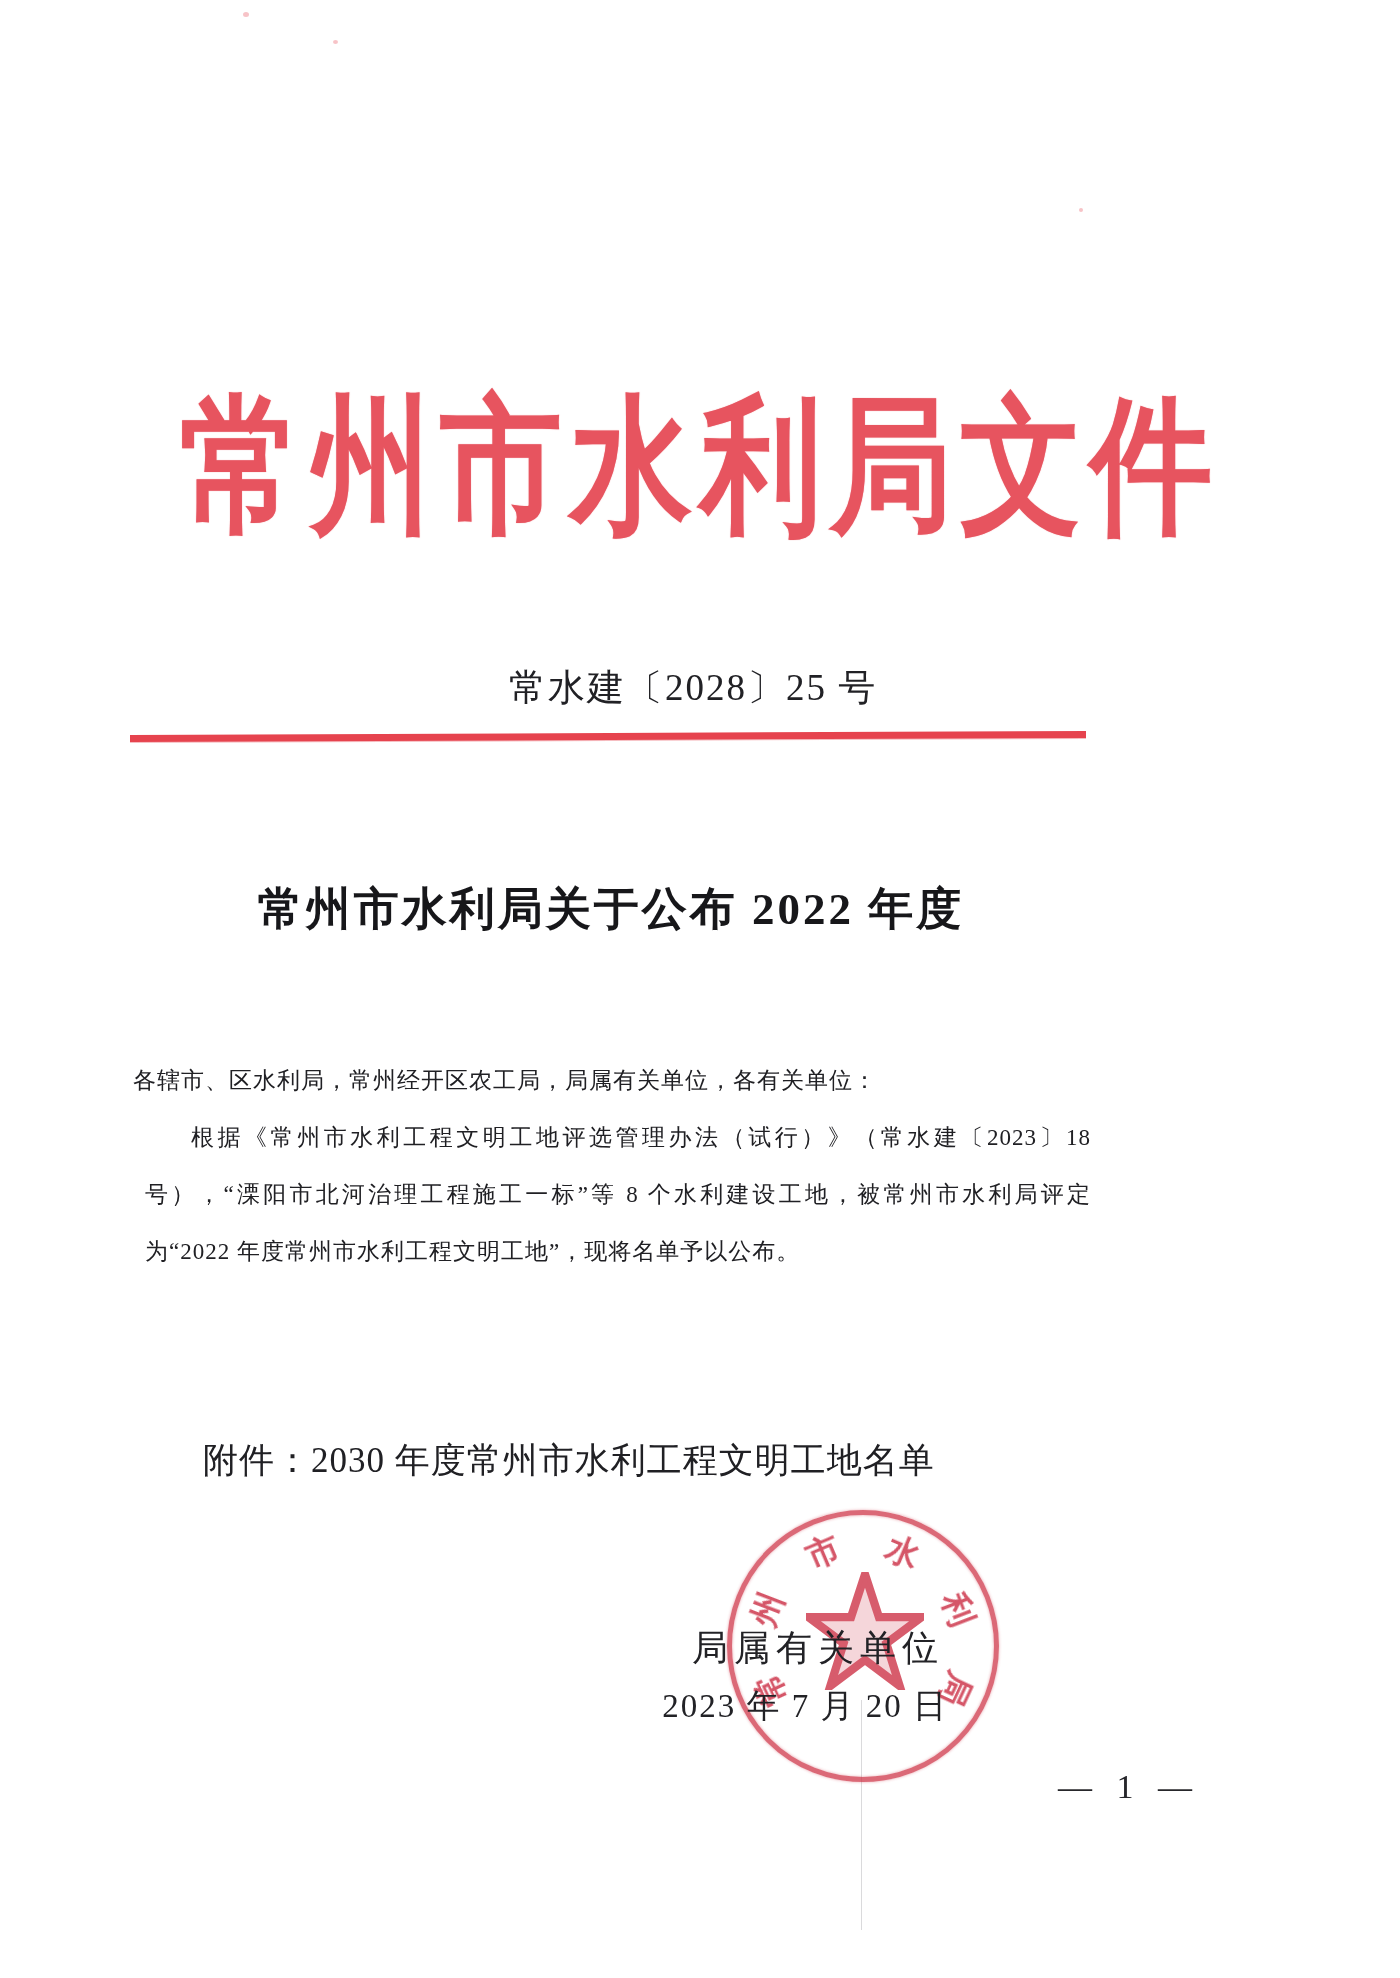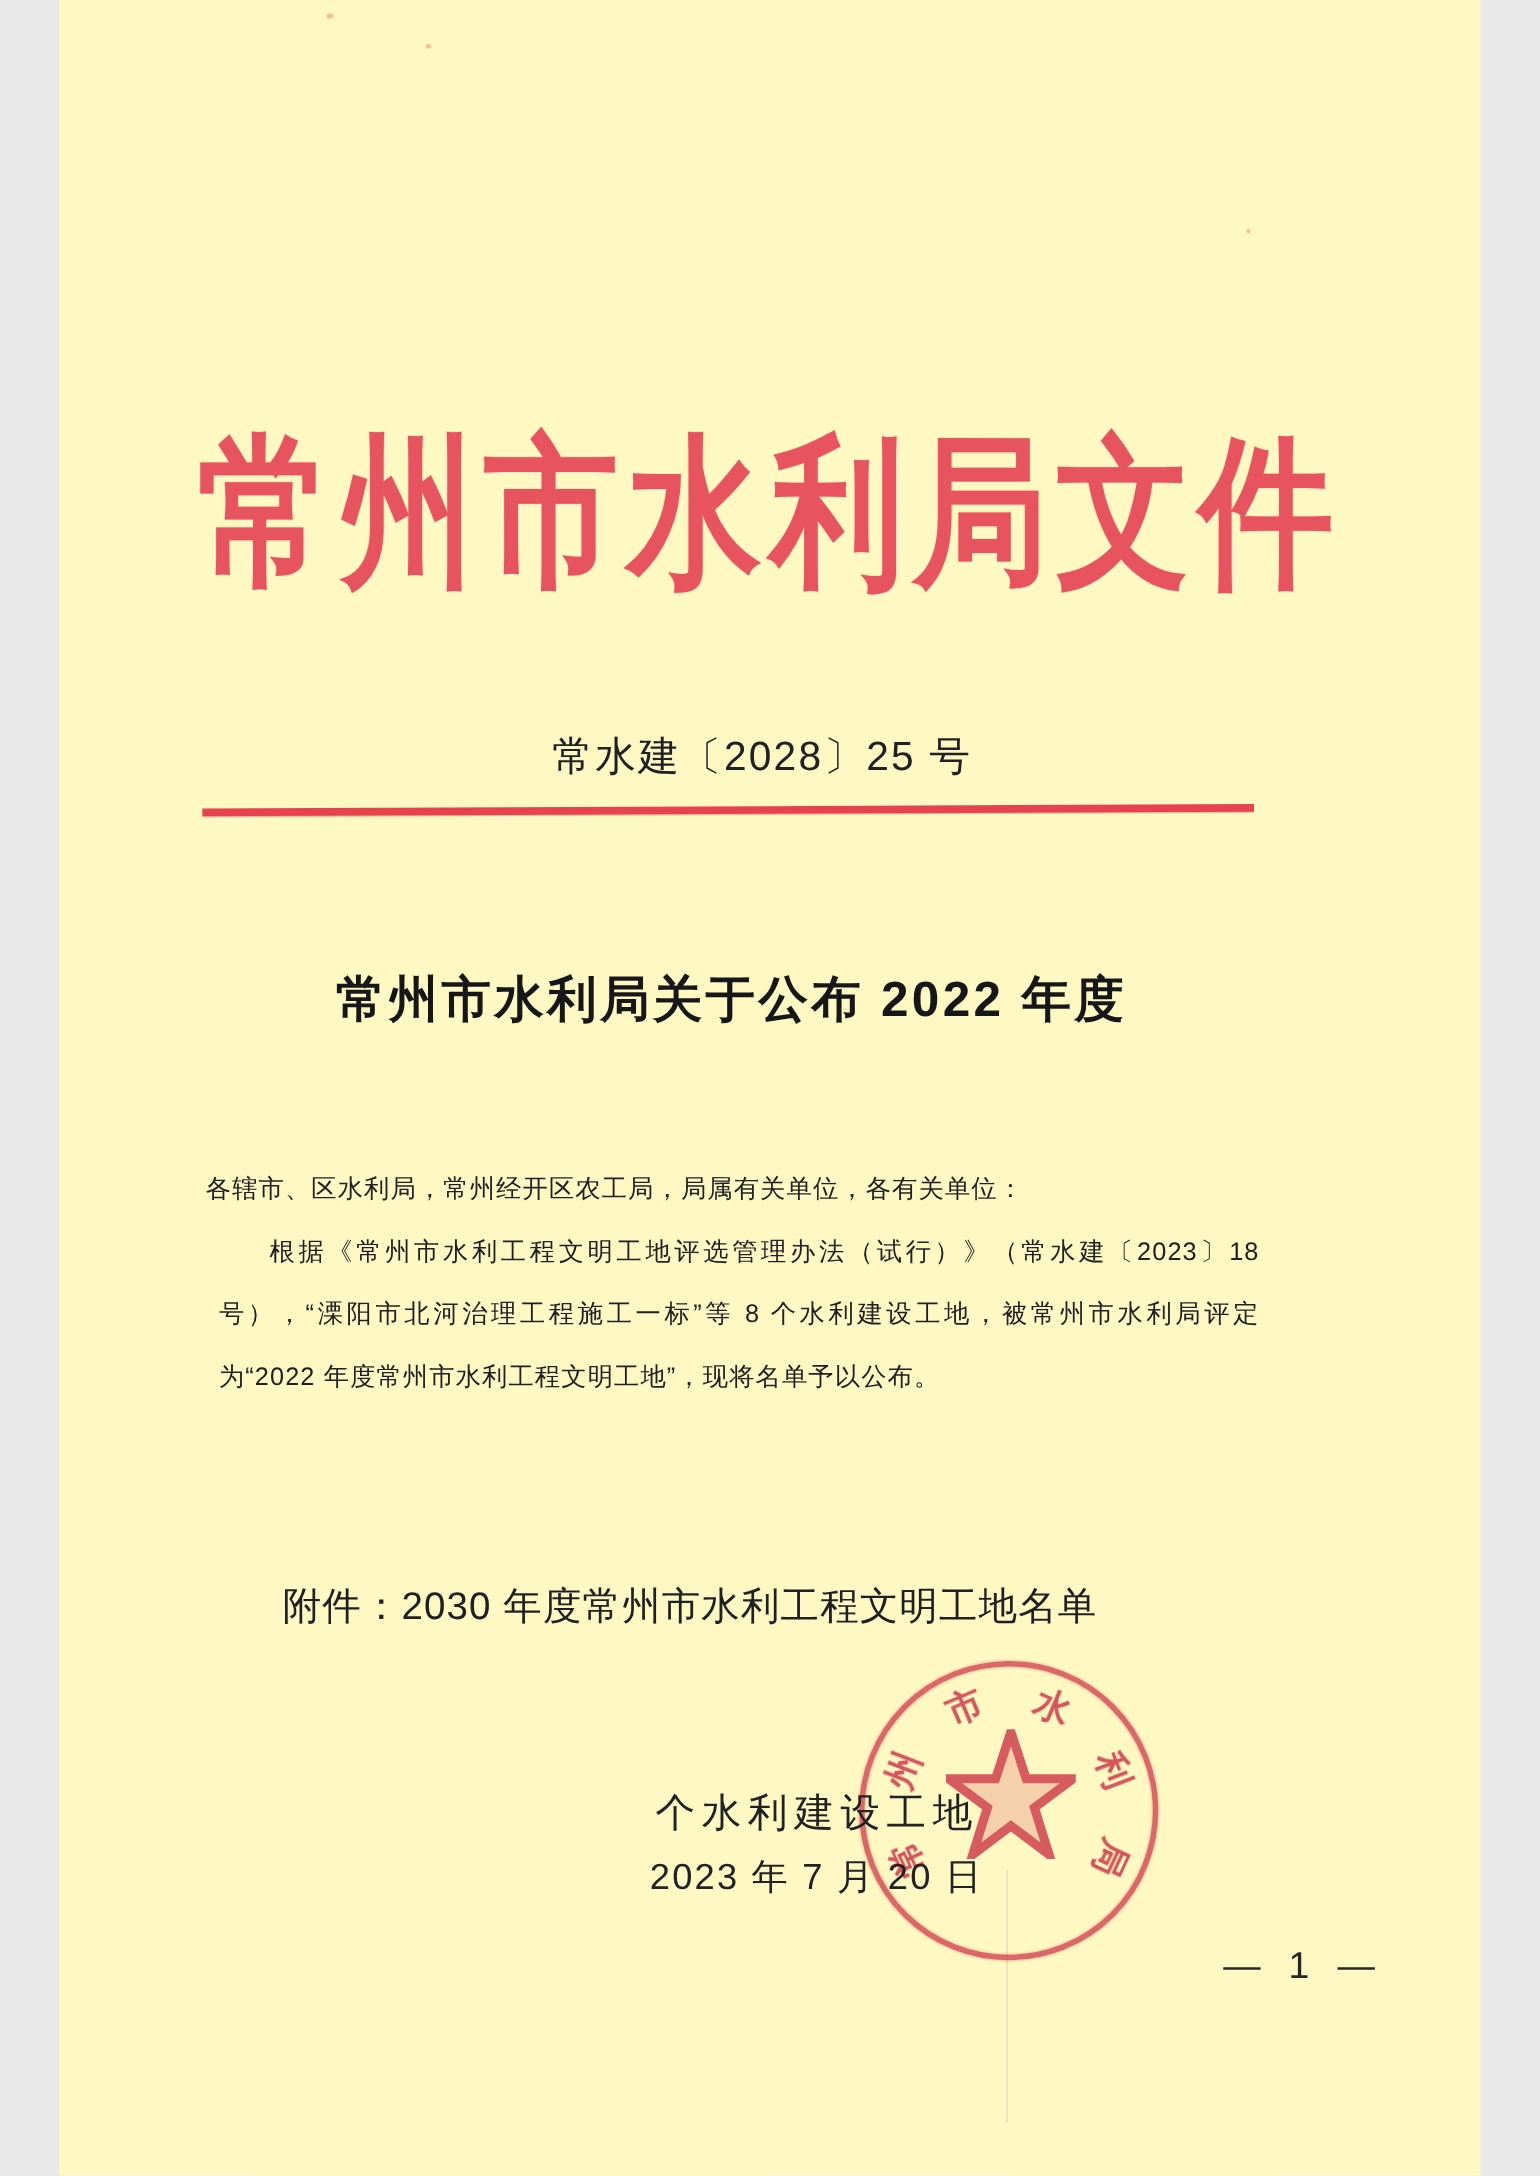--- a/index.html
+++ b/index.html
@@ -1,24 +1,24 @@
 <!DOCTYPE html>
 <html><head>
 <meta charset="utf-8">
 <style>
   * { margin: 0; padding: 0; box-sizing: border-box; }
   html,body { background:#e9e9e9; }
   .page {
     position: relative;
-    width: 1292px;
+    width: 1400px;
     height: 1978px;
     margin: 0 auto;
-    background: #fef9c3;
+    background: #ffffff;
     overflow: hidden;
-    font-family: Liberation Sans, sans-serif;
+    font-family: Liberation Serif, serif;
     color: #1d1d1f;
   }
   
   .letterhead {
     position: absolute;
     left: 0; right: 0;
     top: 368px;
     text-align: center;
     font-size: 122px;
     font-weight: bold;
@@ -208,18 +208,18 @@
         <span class="seal-rim-char" style="transform: rotate(-69deg) translateY(-104px);">州</span>
         <span class="seal-rim-char" style="transform: rotate(-23deg) translateY(-104px);">市</span>
         <span class="seal-rim-char" style="transform: rotate(23deg) translateY(-104px);">水</span>
         <span class="seal-rim-char" style="transform: rotate(69deg) translateY(-104px);">利</span>
         <span class="seal-rim-char" style="transform: rotate(115deg) translateY(-104px);">局</span>
       </div>
   </div>
 
   <div class="scan-vline"></div>
 
-  <div class="signer">个水利建设工地</div>
+  <div class="signer">局属有关单位</div>
   <div class="sign-date">2023 年 7 月 20 日</div>
 
   <div class="page-number">— 1 —</div>
 
 </div>
 
 </body></html>

